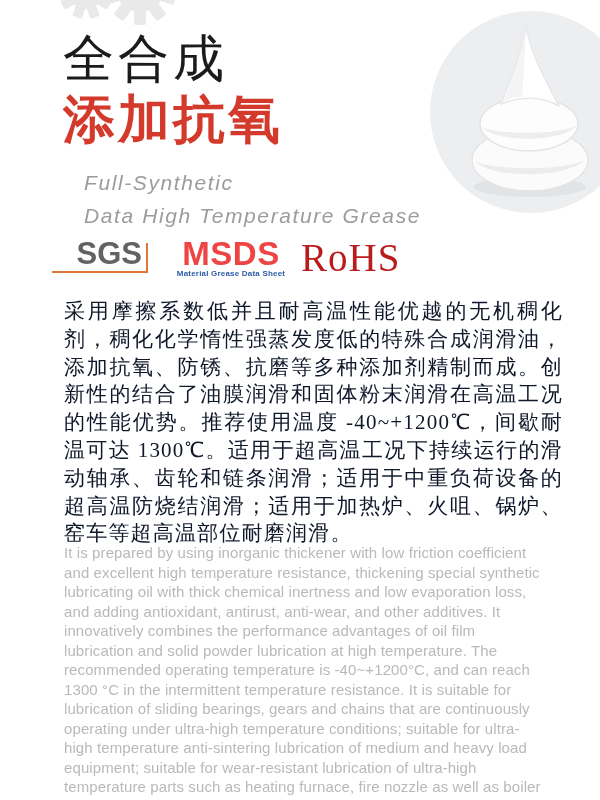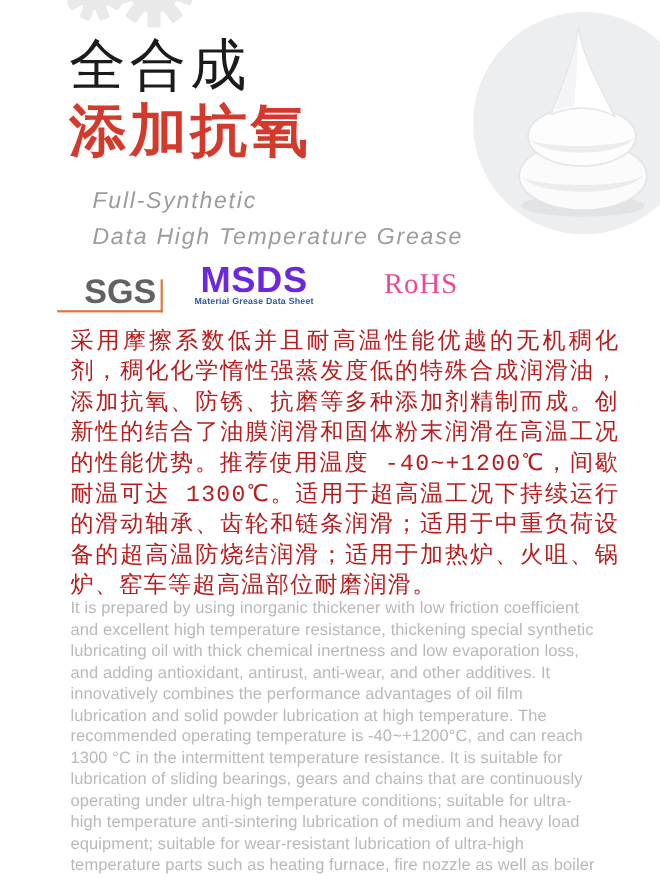--- a/index.html
+++ b/index.html
@@ -35,57 +35,57 @@
     letter-spacing: 3px; line-height: 1;
   }
   .subtitle {
     position: absolute; left: 65px; top: 166px;
     font-size: 21px; font-style: italic; color: #9c9c9c;
     letter-spacing: 1.6px; line-height: 33px; margin-left: 19px;
   }
 
   
   .cert-sgs {
-    position: absolute; left: 64px; top: 250px;
+    position: absolute; left: 64px; top: 239px;
     width: 84px; height: 34px;
   }
   .cert-sgs .sgs-text {
     position: absolute; right: 6px; top: 0;
     font-size: 31px; font-weight: 800; color: #626262; letter-spacing: 0;
     line-height: 30px; font-stretch: condensed;
   }
   .cert-sgs .sgs-line-h {
     position: absolute; left: -12px; right: 0; bottom: 0;
     height: 2px; background: #e0763a;
   }
   .cert-sgs .sgs-line-v {
     position: absolute; right: 0; top: 4px; bottom: 0;
     width: 2px; background: #e0763a;
   }
   .cert-msds {
     position: absolute; left: 172px; top: 239px; width: 118px; text-align: center;
   }
   .cert-msds .msds-text {
-    font-size: 33px; font-weight: 800; color: #6d28d9; line-height: 29px; letter-spacing: 0.5px;
+    font-size: 33px; font-weight: 800; color: #ef4444; line-height: 29px; letter-spacing: 0.5px;
   }
   .cert-msds .msds-tagline {
     font-size: 8px; font-weight: 700; color: #2b5ba8; letter-spacing: 0.2px; margin-top: 1px;
   }
   .cert-rohs {
     position: absolute; left: 301px; top: 241px;
     font-family: "Liberation Serif", "DejaVu Serif", serif;
-    font-size: 26px; color: #ec4899; letter-spacing: 1px; line-height: 34px; margin-left: 48px;
+    font-size: 39px; color: #b91c1c; letter-spacing: 1px; line-height: 34px;
   }
 
   
   .desc-zh {
     position: absolute; left: 64px; top: 298px; width: 499px;
-    font-size: 21px; line-height: 27.8px; color: #b91c1c;
+    font-size: 21px; line-height: 27.8px; color: #0f172a;
     text-align: justify; letter-spacing: 1.2px;
-    font-family: Liberation Mono, monospace;
+    font-family: Liberation Serif, serif;
   }
   .desc-en {
     position: absolute; left: 64px; top: 543px; width: 479px;
     font-size: 15px; line-height: 19.5px; color: #b9b9b9;
     letter-spacing: 0.1px;
   }
 </style>
 </head>
 <body>
 

